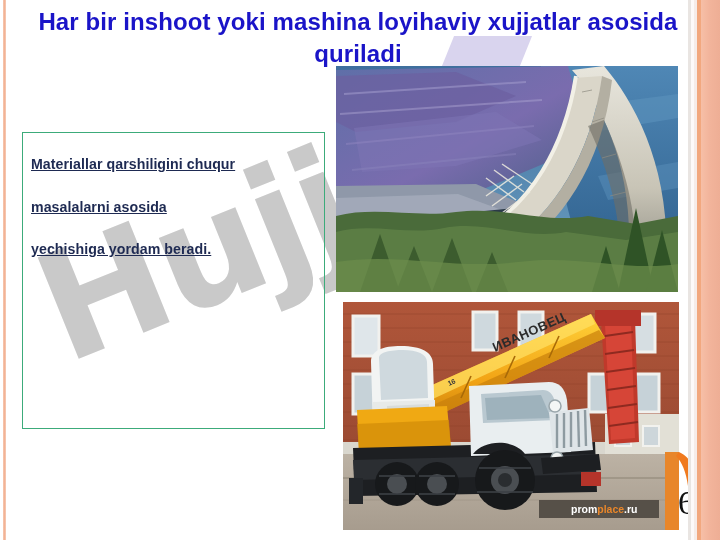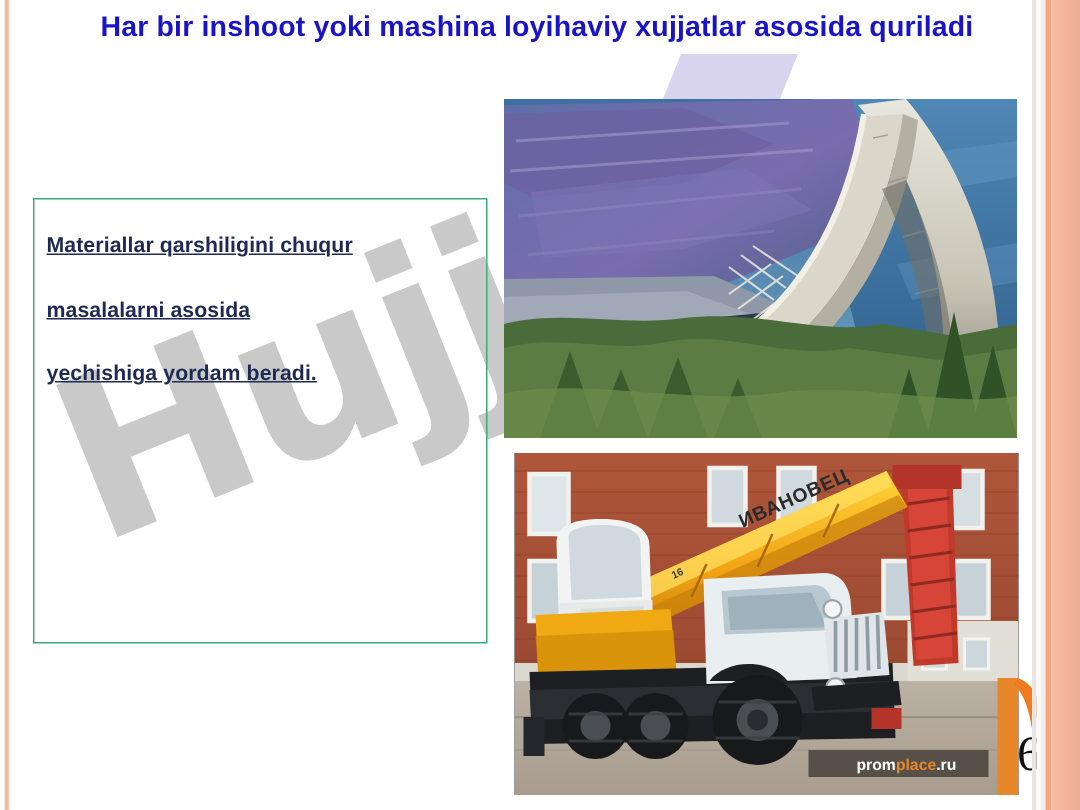--- a/index.html
+++ b/index.html
@@ -71,21 +71,21 @@
   }
 
   
   .title {
     position: absolute;
     left: 28px;
     top: 6px;
     width: 660px;
     text-align: center;
     color: #1a14c8;
-    font-size: 19px;
+    font-size: 24px;
     font-weight: 700;
     line-height: 1.32;
     letter-spacing: 0.1px;
   }
 
   
   .textbox {
     position: absolute;
     left: 22px;
     top: 132px;

